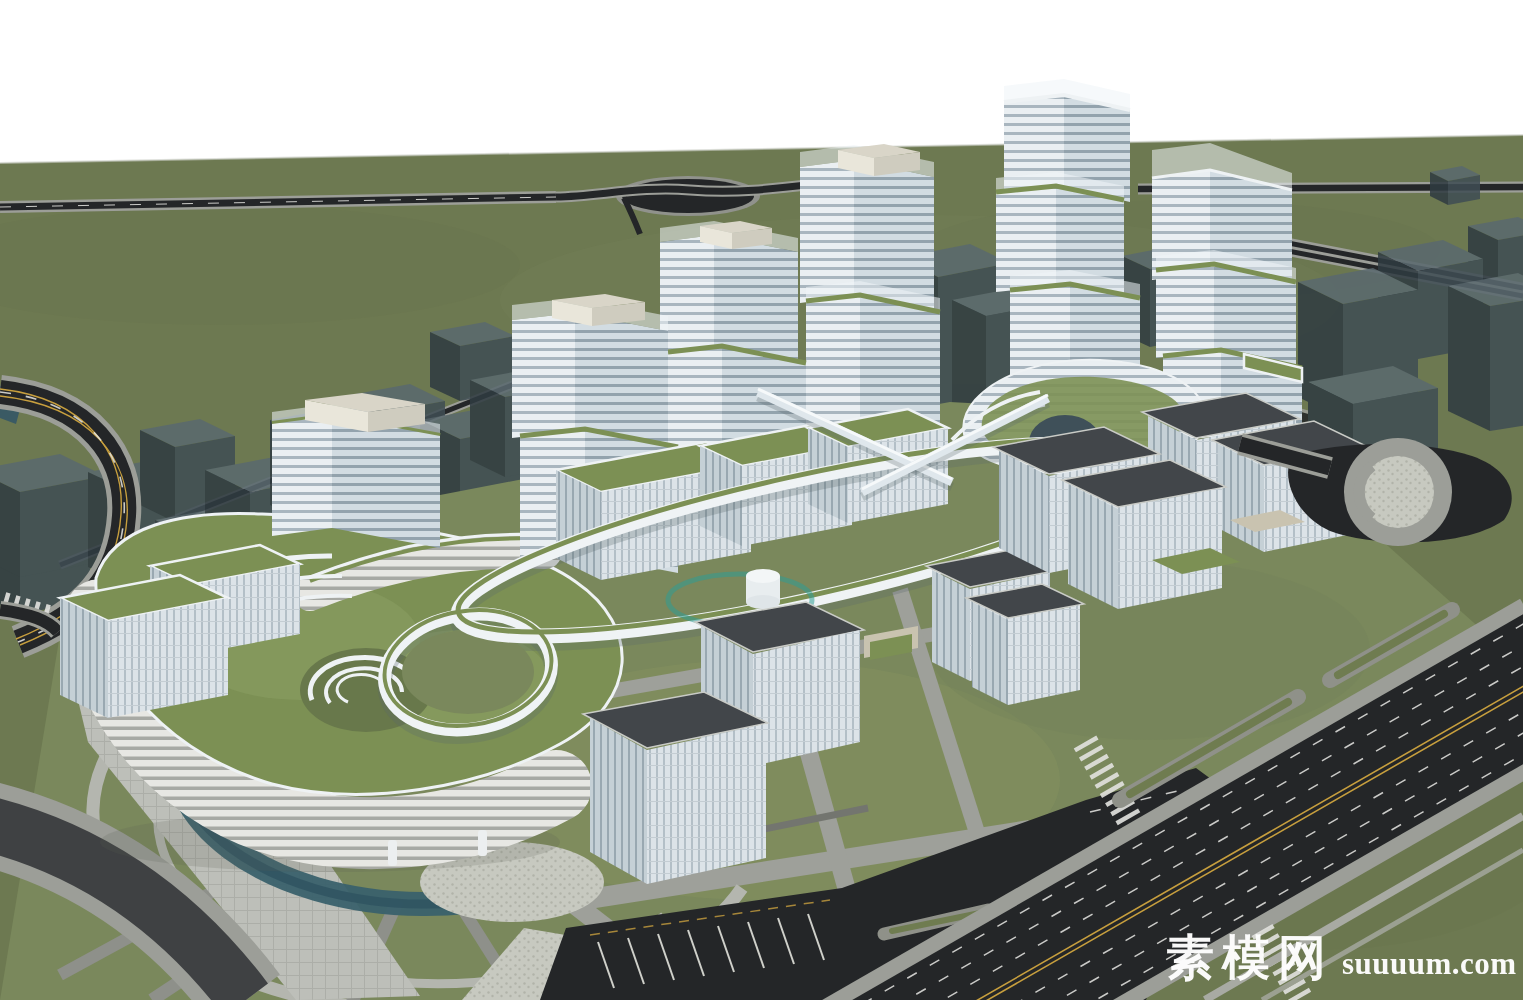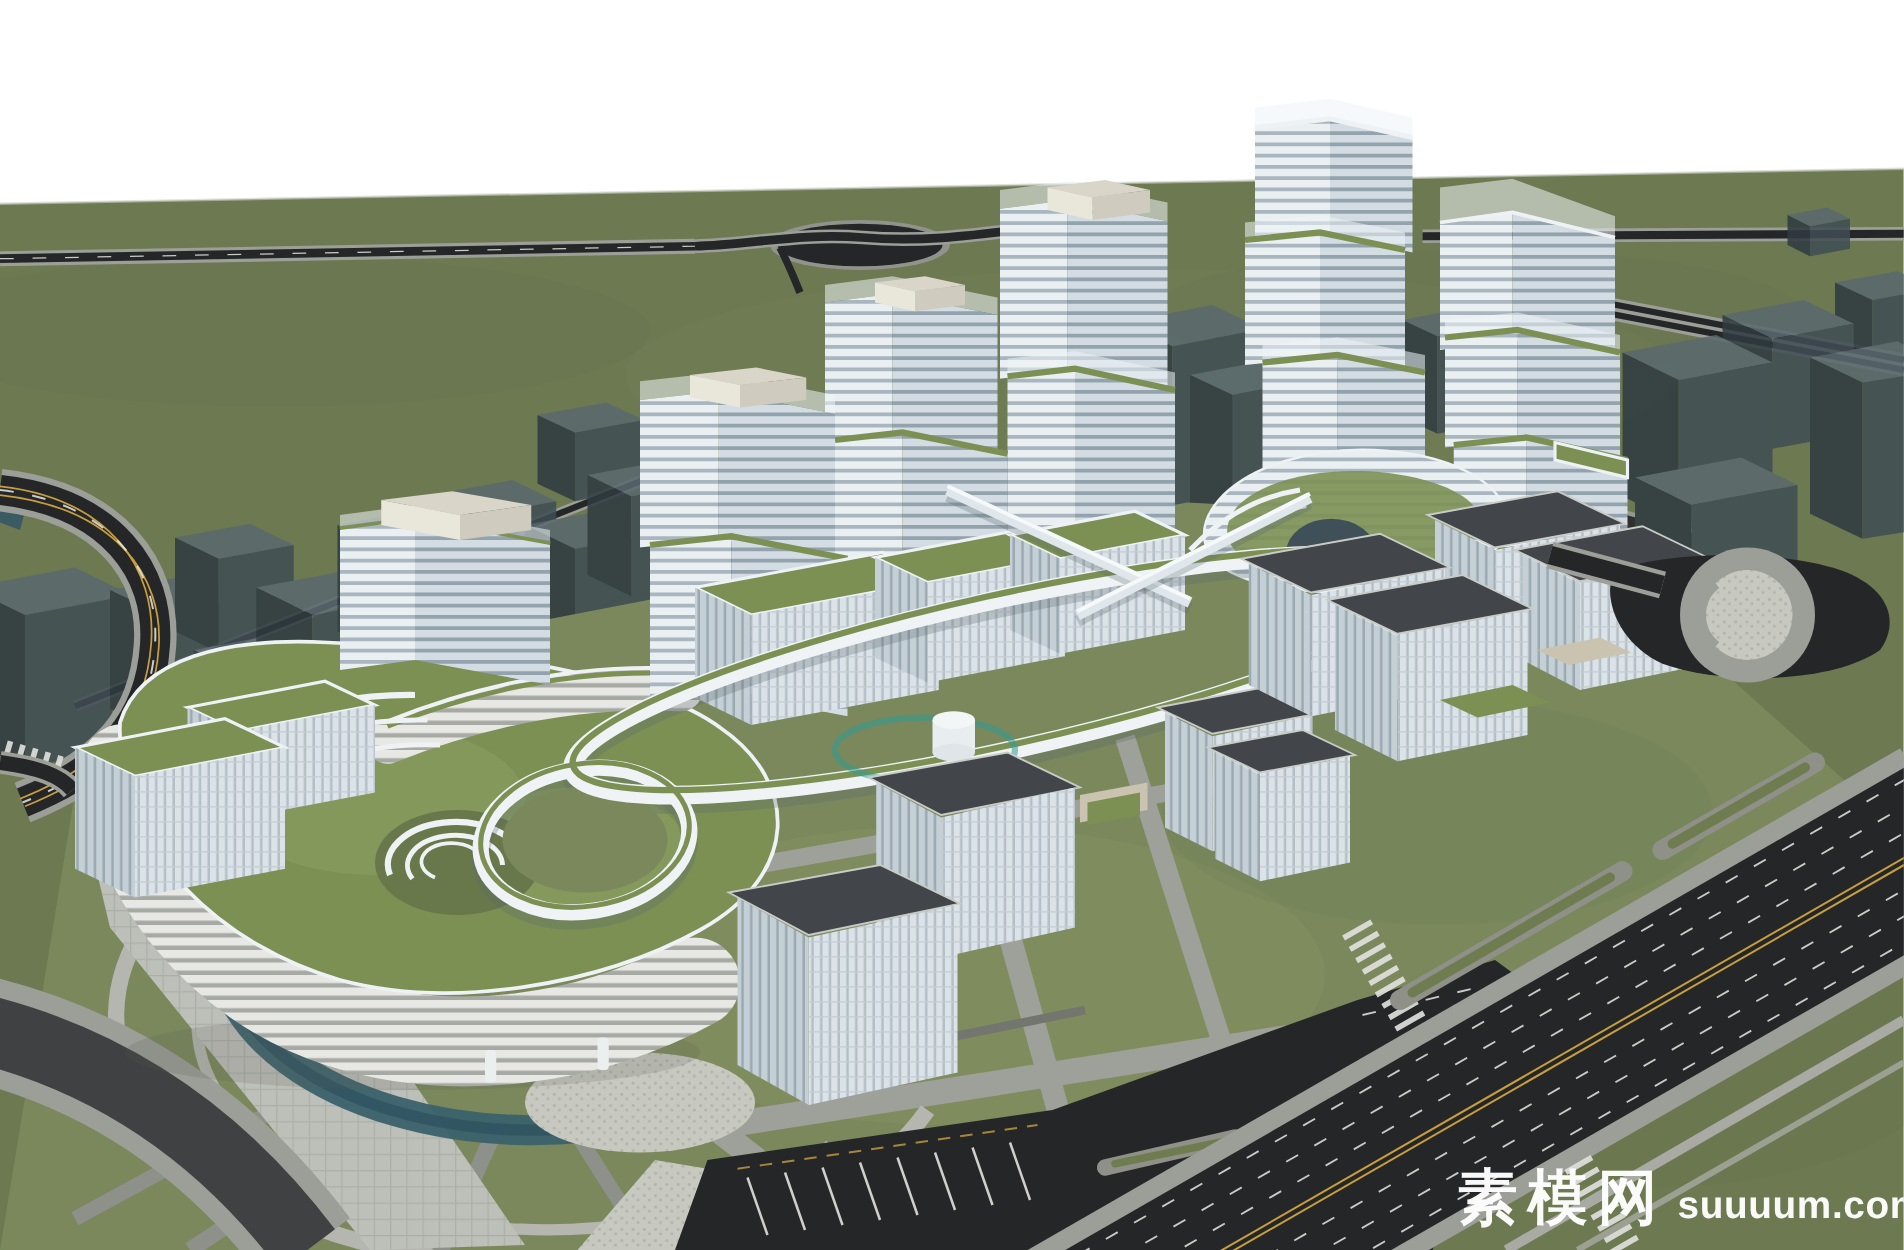--- a/index.html
+++ b/index.html
@@ -1,16 +1,16 @@
 <!DOCTYPE html>
 <html style="--sky: #ffffff; --grass: #6d7951; --lawn: #7a885c; --asphalt: #242628; --sidewalk: #9c9e98; --plaza: #bdbfb9; --contextTop: #5a696f; --contextFront: #3f4d54; --contextSide: #2f3b41; --facade: #eaeff2; --facadeShade: #d2dce2; --glassMullion: #a9b6bf; --fringe: #eff4f7; --parapet: #eef2f4; --roofGreen: #7c9054; --roofDark: #42464a; --water: #3a616c; --laneYellow: #c79f3e; --laneWhite: #e8e8e4; --watermark: #ffffff;"><head>
 <meta charset="utf-8">
 <style>
   html,body{margin:0;padding:0;background:#fff;}
-  .stage{position:relative;width:1523px;height:1000px;overflow:hidden;font-family:Liberation Sans, sans-serif;}
+  .stage{position:relative;width:1523px;height:1000px;overflow:hidden;font-family:Liberation Serif, serif;}
   svg{display:block;}
   
   .ct{fill:var(--contextTop,#5a696f)} .cl{fill:var(--contextSide,#2f3b41)} .cr{fill:var(--contextFront,#3f4d54)}
   .ctx{opacity:.86}
   
   .gr{fill:var(--roofGreen,#7c9054);stroke:var(--parapet,#eef2f4);stroke-width:2.5}
   .grb{stroke:var(--roofGreen,#7f9457);fill:none}
   .wr{stroke:var(--parapet,#eef2f4);fill:none}
   .fr{fill:var(--fringe,#eff4f7);opacity:.55}
   .dr{fill:var(--roofDark,#42464a);stroke:#c9cbc6;stroke-width:1.5}

